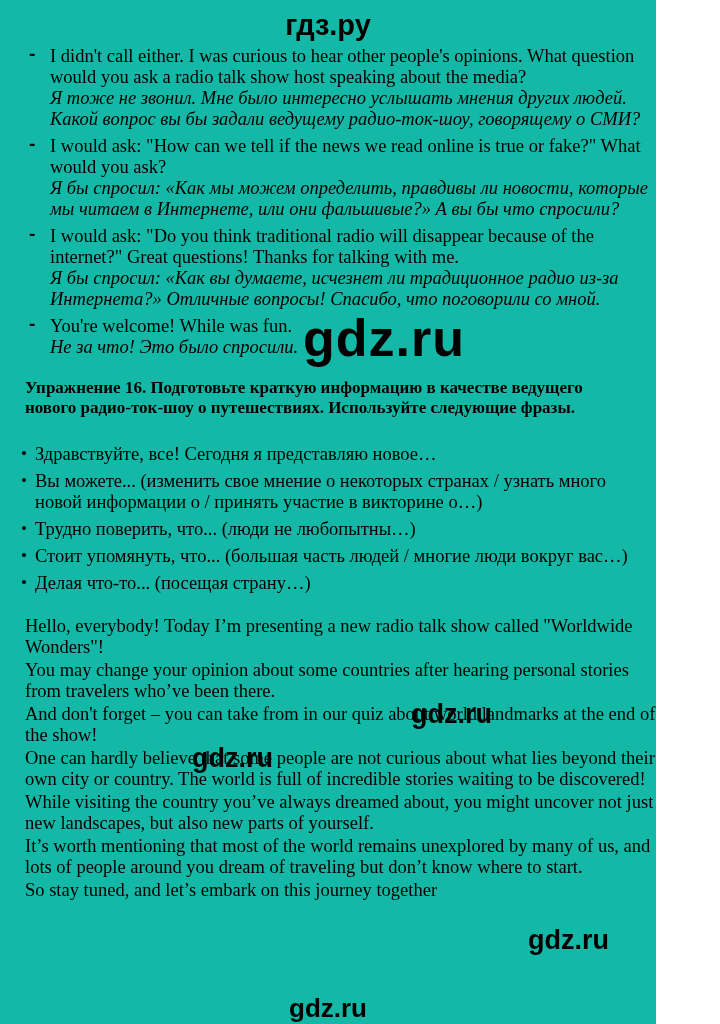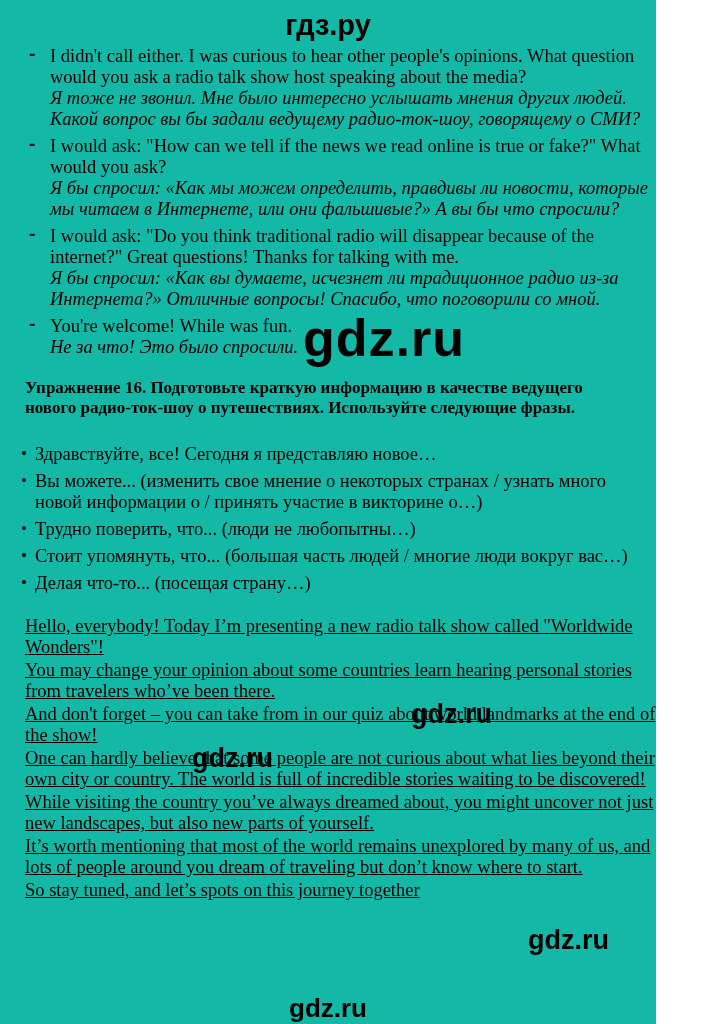--- a/index.html
+++ b/index.html
@@ -18,21 +18,21 @@
             font-size:18.5px; line-height:21px; }
   .dash { position:absolute; left:4px; top:-3px; font-family:"Liberation Sans", sans-serif;
           font-weight:bold; font-size:19px; }
   .ru { font-style:italic; }
   .heading { font-weight:bold; font-size:17px; line-height:20px; margin-top:20px; }
   .phrases { margin-top:26px; }
   .p-item { position:relative; padding-left:10px; margin-bottom:6px;
             font-size:18.5px; line-height:21px; }
   .dot { position:absolute; left:-4px; top:-1px; font-size:17px; }
   .monologue { margin-top:22px; }
-  .para { font-size:18.5px; line-height:21px; margin:0 0 2px 0;text-decoration:underline; }
+  .para { font-size:18.5px; line-height:21px; margin:0 0 2px 0; }
   .wm { position:absolute; font-family:"Liberation Sans", sans-serif; font-weight:bold;
         line-height:1; color:#000; }
   .wm-big { left:303px; top:312px; font-size:52px; letter-spacing:1px; }
   .wm-1 { left:411px; top:701px; font-size:27px; }
   .wm-2 { left:192px; top:745px; font-size:27px; }
   .wm-3 { left:528px; top:927px; font-size:27px; }
   .footer-logo { position:absolute; left:0; right:0; top:993px; text-align:center;
         font-family:"Liberation Sans", sans-serif; font-weight:bold; font-size:26px; }
 </style>
 </head>
@@ -94,31 +94,31 @@
     </div>
     <div class="p-item">
       <span class="dot">•</span>
       <div class="lines">Делая что-то... (посещая страну…)</div>
     </div>
   </div>
 
   <div class="monologue">
     <div class="para lines">Hello, everybody! Today I’m presenting a new radio talk show called "Worldwide
 Wonders"!</div>
-    <div class="para lines">You may change your opinion about some countries learn hearing personal stories
+    <div class="para lines">You may change your opinion about some countries after hearing personal stories
 from travelers who’ve been there.</div>
     <div class="para lines">And don't forget – you can take from in our quiz about world landmarks at the end of
 the show!</div>
     <div class="para lines">One can hardly believe that some people are not curious about what lies beyond their
 own city or country. The world is full of incredible stories waiting to be discovered!</div>
     <div class="para lines">While visiting the country you’ve always dreamed about, you might uncover not just
 new landscapes, but also new parts of yourself.</div>
     <div class="para lines">It’s worth mentioning that most of the world remains unexplored by many of us, and
 lots of people around you dream of traveling but don’t know where to start.</div>
-    <div class="para lines">So stay tuned, and let’s spots on this journey together</div>
+    <div class="para lines">So stay tuned, and let’s embark on this journey together</div>
   </div>
 
   <div class="wm wm-big">gdz.ru</div>
   <div class="wm wm-1">gdz.ru</div>
   <div class="wm wm-2">gdz.ru</div>
   <div class="wm wm-3">gdz.ru</div>
 
   <div class="footer-logo">gdz.ru</div>
 
 </div>

